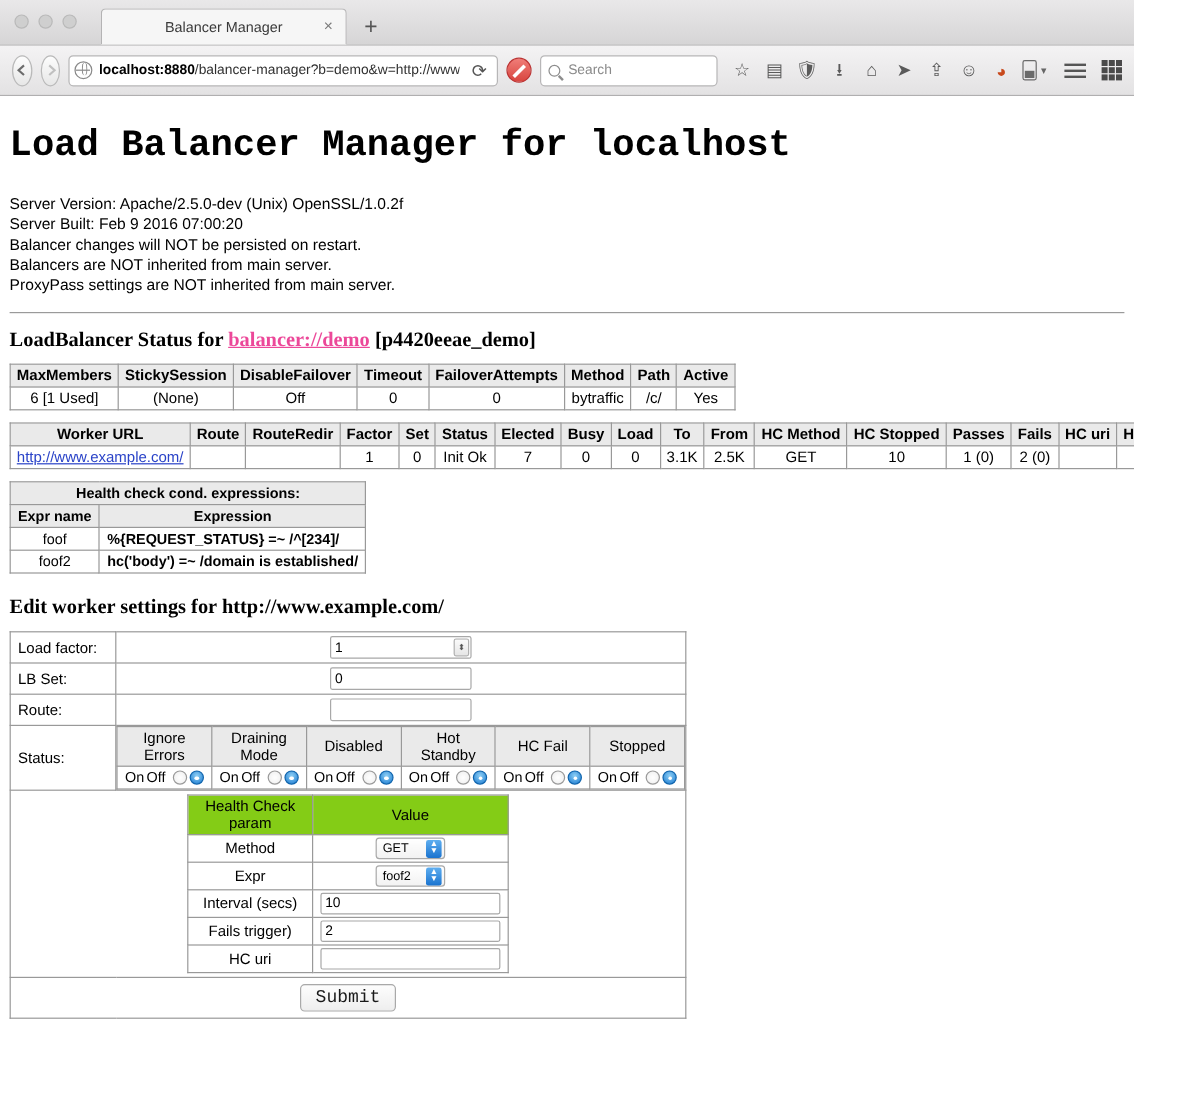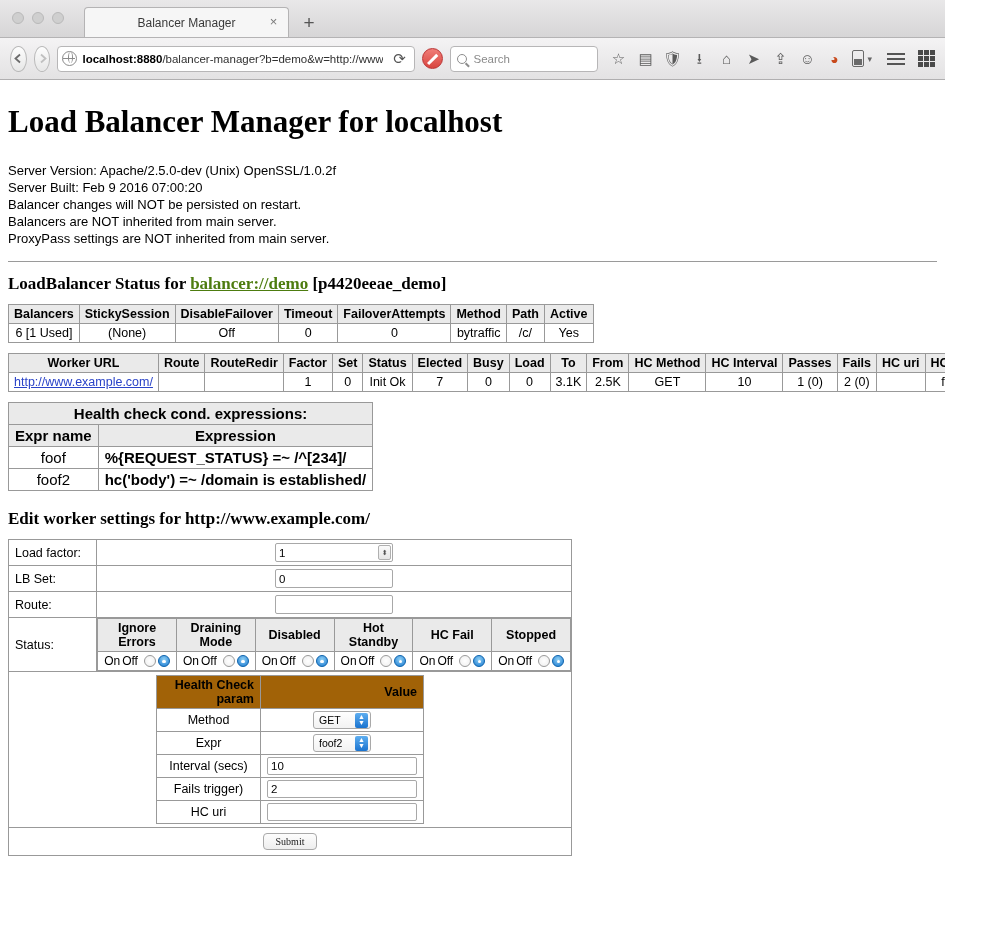--- a/index.html
+++ b/index.html
@@ -194,46 +194,46 @@
   
   .page {
     padding: 16px 8px 0 8px;
     font-size: 13px;
     color: #000;
     height: 845px;
     overflow: hidden;
     position: relative;
   }
   h1.title {
-    font-family: Liberation Serif, serif;
+    font-family: Liberation Mono, monospace;
     font-size: 31px;
     font-weight: bold;
     margin: 8px 0 22px 0;
   }
   .serverinfo { line-height: 17px; font-size: 13px; }
   hr.sep { border: none; border-top: 1px solid #9a9a9a; margin: 14px 0 12px 0; }
   h3.sub {
     font-family: "Liberation Serif", serif;
     font-size: 17px; font-weight: bold;
     margin: 0 0 10px 0;
   }
-  h3.sub a { color: #4d7c0f; }
+  h3.sub a { color: #ec4899; }
 
   table.grid { border-collapse: collapse; font-size: 12.5px; }
   table.grid th, table.grid td {
     border: 1px solid #999;
     padding: 2px 5px;
     text-align: center;
     white-space: nowrap;
   }
   table.grid th { background: #eaeaea; font-weight: bold; }
   table.grid td.linkcell { text-align: left; }
   table.grid a { color: #2a43c8; text-decoration: underline; }
 
-  table.hc { border-collapse: collapse; font-size: 15px; margin-top: 10px; }
+  table.hc { border-collapse: collapse; font-size: 12px; margin-top: 10px; }
   table.hc th, table.hc td { border: 1px solid #999; padding: 2px 6px; }
   table.hc th { background: #eaeaea; font-weight: bold; text-align: center; }
   table.hc td.name { text-align: center; }
   table.hc td.expr { text-align: left; font-weight: bold; }
 
   h3.edit {
     font-family: "Liberation Serif", serif;
     font-size: 17px; font-weight: bold;
     margin: 18px 0 10px 0;
   }
@@ -274,21 +274,21 @@
   table.status {
     border-collapse: collapse;
     font-size: 12.5px;
     width: 100%;
   }
   table.status th, table.status td {
     border: 1px solid #999;
     padding: 2px 6px;
     text-align: center;
   }
-  table.status th { background: #eaeaea; font-weight: bold; }
+  table.status th { background: #eaeaea; font-weight: normal; }
   .radio-row { display: flex; align-items: center; justify-content: center; gap: 6px; }
   .radio-col { display: flex; flex-direction: row; gap: 2px; align-items: center; }
   .radio {
     width: 12px; height: 12px; border-radius: 50%;
     border: 1px solid #9a9a9a;
     background: radial-gradient(#fff, #ededed);
     display: inline-block; cursor: pointer;
     flex: none;
   }
   .radio.on {
@@ -306,21 +306,21 @@
   table.hcparam {
     border-collapse: collapse;
     font-size: 12.5px;
     margin: 0 auto;
     width: 268px;
   }
   table.hcparam th, table.hcparam td {
     border: 1px solid #999;
     padding: 2px 6px;
   }
-  table.hcparam th { background: #a16207; font-weight: bold; text-align: right; }
+  table.hcparam th { background: #84cc16; font-weight: normal; text-align: center; }
   table.hcparam td.pname { text-align: center; width: 144px; }
   table.hcparam td.pval { text-align: center; }
   .select {
     display: inline-flex; align-items: center;
     height: 18px;
     border: 1px solid #a9a9a9;
     border-radius: 3px;
     background: linear-gradient(#fff,#f2f2f2);
     font-size: 10.5px;
     padding: 0 2px 0 5px;
@@ -339,22 +339,22 @@
   }
   input.hcinput {
     font-family: "Liberation Sans", sans-serif;
     font-size: 11.5px;
     height: 18px; width: 150px;
     border: 1px solid #a8a8a8; border-radius: 2px;
     padding: 0 3px; background: #fff;
   }
   .submit-row { text-align: center; padding: 5px 0 !important; }
   button.submit {
-    font-family: Liberation Serif, serif;
-    font-size: 10px;
+    font-family: Liberation Mono, monospace;
+    font-size: 15px;
     padding: 2px 12px;
     border: 1px solid #a9a9a9;
     border-radius: 4px;
     background: linear-gradient(#fdfdfd,#eeeeee);
     color: #1a1a1a;
     cursor: pointer;
   }
   .nested-cell { padding: 0 !important; border: 1px solid #999; }
 </style>
 </head>
@@ -441,21 +441,21 @@
       <div>ProxyPass settings are NOT inherited from main server.</div>
     </div>
 
     <hr class="sep">
 
     <h3 class="sub"><span>LoadBalancer Status for </span><a href="#">balancer://demo</a><span> [p4420eeae_demo]</span></h3>
 
     <table class="grid">
       <tbody>
           <tr>
-        <th>Balancers</th>
+        <th>MaxMembers</th>
         <th>StickySession</th>
         <th>DisableFailover</th>
         <th>Timeout</th>
         <th>FailoverAttempts</th>
         <th>Method</th>
         <th>Path</th>
         <th>Active</th>
       </tr>
       <tr>
         <td>6 [1 Used]</td>
@@ -478,21 +478,21 @@
         <th>RouteRedir</th>
         <th>Factor</th>
         <th>Set</th>
         <th>Status</th>
         <th>Elected</th>
         <th>Busy</th>
         <th>Load</th>
         <th>To</th>
         <th>From</th>
         <th>HC Method</th>
-        <th>HC Interval</th>
+        <th>HC Stopped</th>
         <th>Passes</th>
         <th>Fails</th>
         <th>HC uri</th>
         <th>HC Expr</th>
       </tr>
       <tr>
         <td class="linkcell"><a href="#">http://www.example.com/</a></td>
         <td></td>
         <td></td>
         <td>1</td>

